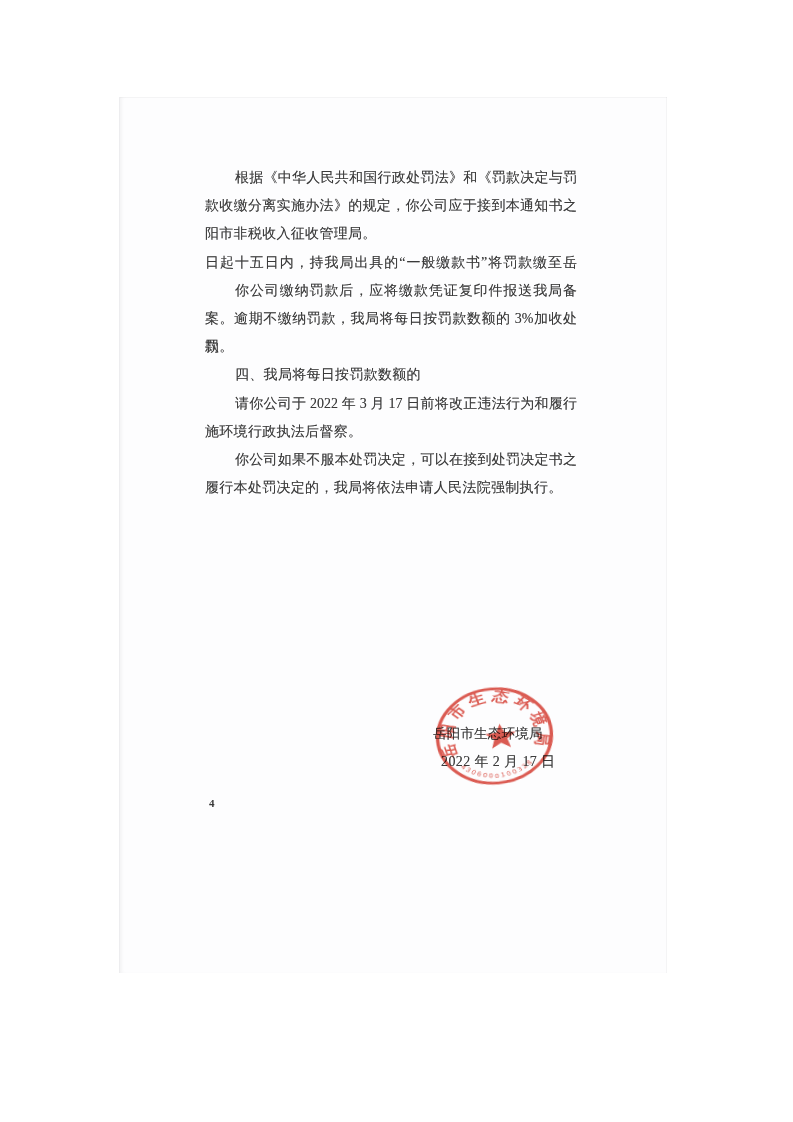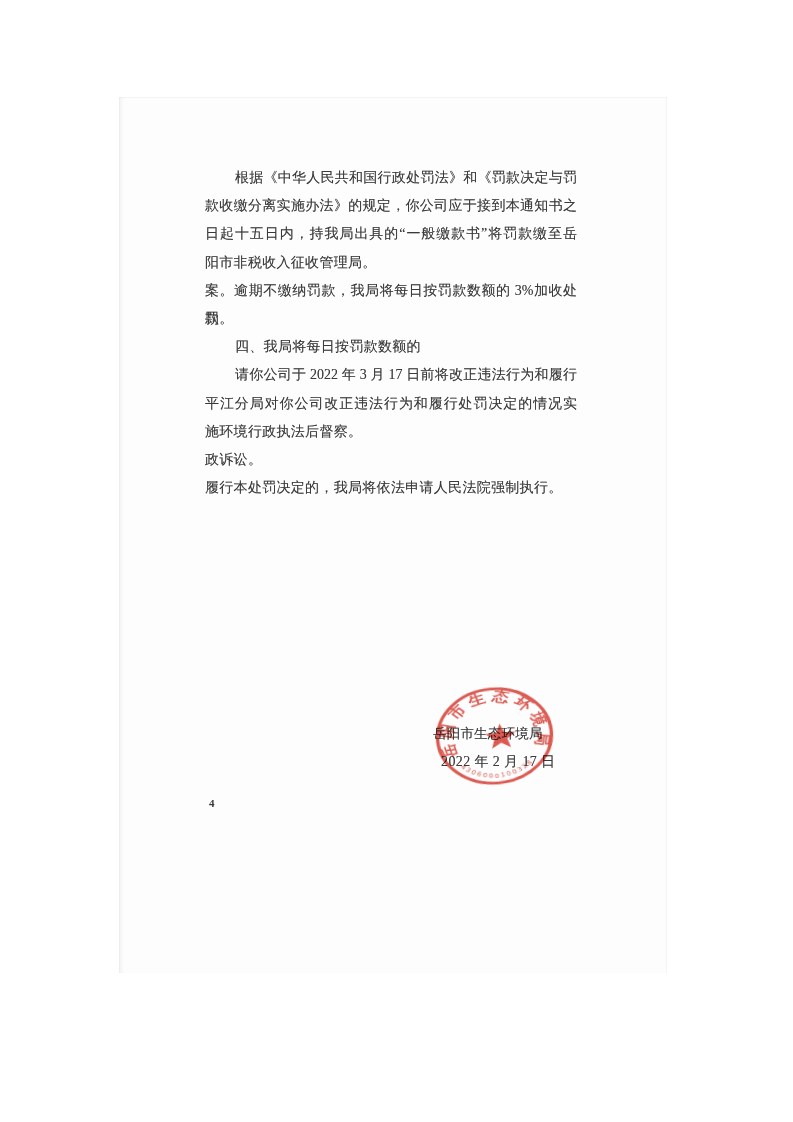--- a/index.html
+++ b/index.html
@@ -77,29 +77,29 @@
 </style>
 </head>
 <body>
 
 <div class="canvas">
   <div class="sheet"></div>
 
   <div class="textblock">
     <div class="line j indent">根据《中华人民共和国行政处罚法》和《罚款决定与罚</div>
     <div class="line j">款收缴分离实施办法》的规定，你公司应于接到本通知书之</div>
+    <div class="line">阳市非税收入征收管理局。</div>
     <div class="line j">日起十五日内，持我局出具的“一般缴款书”将罚款缴至岳</div>
-    <div class="line">阳市非税收入征收管理局。</div>
+    <div class="line j indent">你公司缴纳罚款后，应将缴款凭证复印件报送我局备</div>
     <div class="line j">案。逾期不缴纳罚款，我局将每日按罚款数额的 3%加收处罚</div>
     <div class="line">款。</div>
     <div class="line indent">四、我局将每日按罚款数额的</div>
     <div class="line j indent">请你公司于 2022 年 3 月 17 日前将改正违法行为和履行</div>
-    <div class="line j">平江分局对你公司改正违法行为和履行处罚决定的情况实</div>
     <div class="line">施环境行政执法后督察。</div>
-    <div class="line">政诉讼。</div>
+    <div class="line j indent">你公司如果不服本处罚决定，可以在接到处罚决定书之</div>
     <div class="line">履行本处罚决定的，我局将依法申请人民法院强制执行。</div>
   </div>
 
   <div class="sig-agency">岳阳市生态环境局</div>
   <div class="sig-date">2022 年 2 月 17 日</div>
 
   <div class="seal">
     <svg viewBox="0 0 120 120" preserveAspectRatio="none" xmlns="http://www.w3.org/2000/svg">
       <defs>
         <path id="arcTop" d="M 23.6 81 A 42 42 0 1 1 96.4 81" fill="none"></path>

